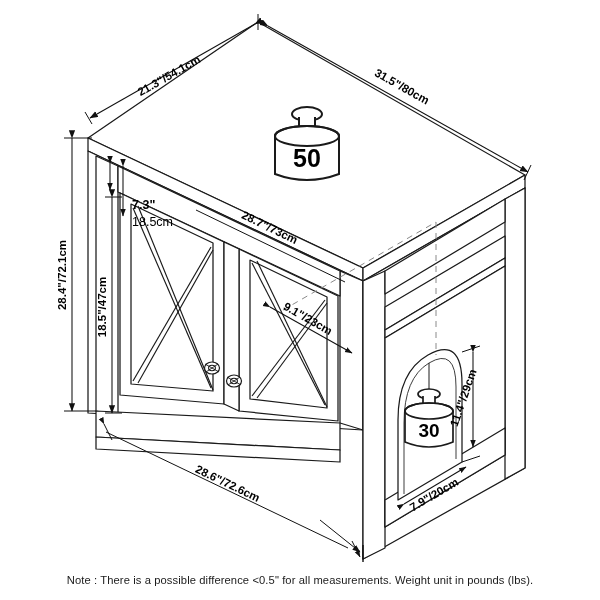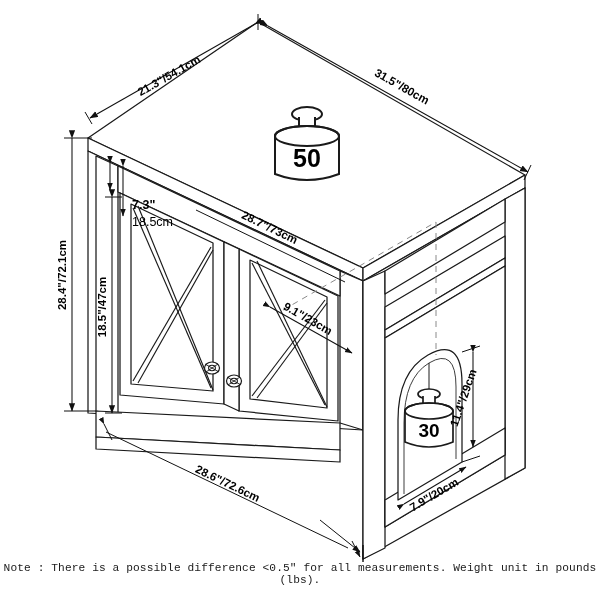--- a/index.html
+++ b/index.html
@@ -12,21 +12,21 @@
   }
   #stage{position:absolute;inset:0;width:600px;height:600px;}
   svg{display:block;}
   .note{
     position:absolute;
     left:0;right:0;bottom:14px;
     text-align:center;
     font-size:11.2px;
     color:#1a1a1a;
     letter-spacing:.1px;
-    font-family:Liberation Mono, monospace;
+    font-family:Liberation Sans, sans-serif;
     margin-top:44px;
   }
   text{font-family:"Liberation Sans", sans-serif;fill:#000;}
 </style>
 </head>
 <body>
 
 <div id="stage">
 <svg width="600" height="600" viewBox="0 0 600 600" xmlns="http://www.w3.org/2000/svg">
 

